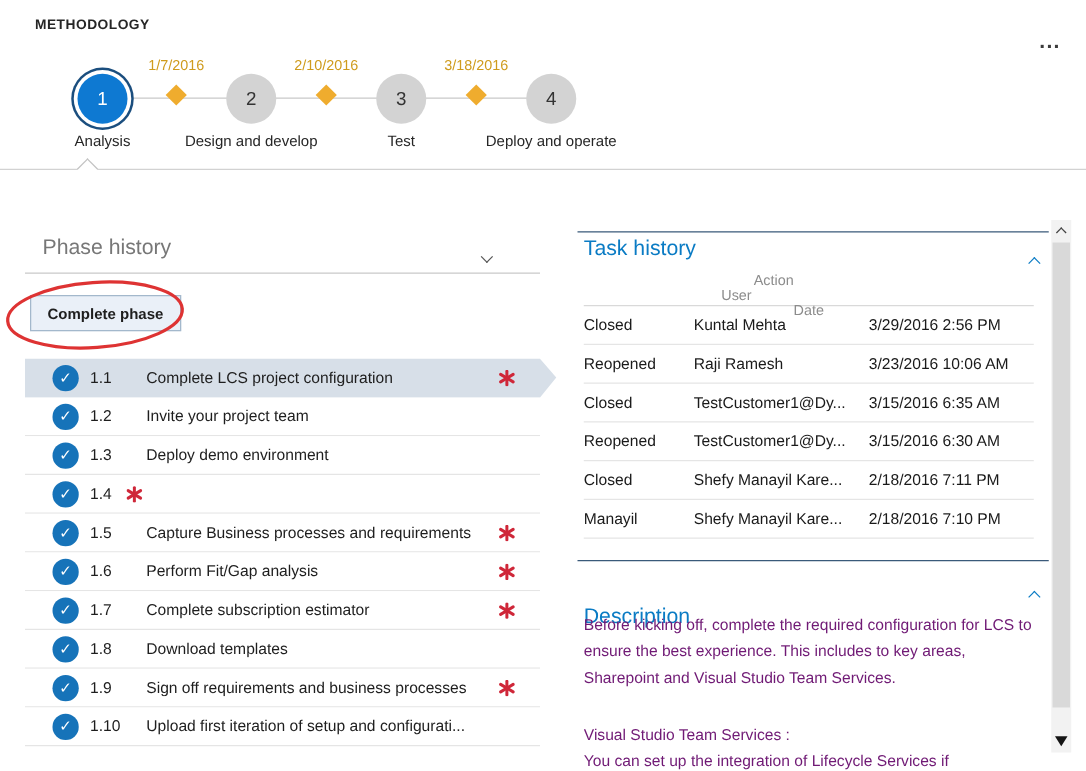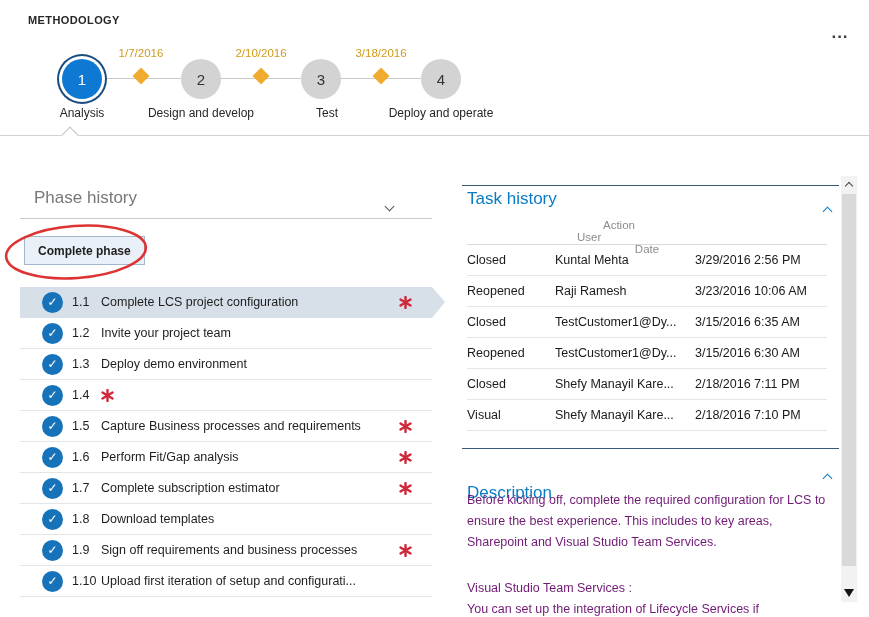--- a/index.html
+++ b/index.html
@@ -51,21 +51,21 @@
   .task-row { position:relative; height:31px; display:flex; align-items:center;
               border-bottom:1px solid #e5e5e5; background:#fff; }
   .task-row.selected { background:var(--selected-row,#d7dfe8); border-bottom-color:var(--selected-row,#d7dfe8); }
   .task-row.selected::after { content:""; position:absolute; right:-13px; top:0; width:0; height:0;
               border-left:13px solid var(--selected-row,#d7dfe8);
               border-top:15px solid transparent; border-bottom:16px solid transparent; }
   .task-check { width:21px; height:21px; border-radius:50%; background:var(--check-blue,#1673b9);
                 color:#fff; display:flex; align-items:center; justify-content:center;
                 font-size:12px; margin-left:22px; flex:none; }
   .task-num { width:29px; margin-left:9px; font-size:12.5px; flex:none; }
-  .task-title { flex:1; font-size:12.5px; white-space:nowrap; overflow:hidden; }
+  .task-title { flex:1; font-size:12.5px; white-space:nowrap; overflow:hidden;margin-left:16px; }
   .req { margin-right:20px; flex:none; display:flex; }
   .req line { stroke:var(--required-red,#cf2739); stroke-width:2.4; stroke-linecap:round; }
 
   
   .sec-line { position:absolute; left:462px; width:377px; height:1px; background:var(--section-divider,#3a5a7a); }
   .sec-title { position:absolute; font-size:17px; color:var(--accent-blue,#0a7bc4); }
   .sec-chev { position:absolute; left:824px; color:var(--accent-blue,#0a7bc4); }
 
   .history-table { position:absolute; left:467px; top:219px; width:360px; }
   .h-head { display:flex; height:26px; align-items:center; color:#8c8c8c; font-size:11.5px;
@@ -119,21 +119,21 @@
     </div>
   <div class="phase" style="left:301px" data-interactable="true">
       <span data-interactable="false">3</span>
     </div>
   <div class="phase" style="left:421px" data-interactable="true">
       <span data-interactable="false">4</span>
     </div>
 
   <div class="phase-label" style="left:7px" data-interactable="false">Analysis</div>
   <div class="phase-label" style="left:126px" data-interactable="false">Design and develop</div>
-  <div class="phase-label" style="left:252px" data-interactable="false">Test</div>
+  <div class="phase-label" style="left:246px" data-interactable="false">Test</div>
   <div class="phase-label" style="left:366px" data-interactable="false">Deploy and operate</div>
 
   <div class="top-divider" data-interactable="false"></div>
   <div class="tab-notch" data-interactable="false"></div>
 
   <div class="phase-history-title" data-interactable="false">Phase history</div>
   <div class="phase-history-chev" data-interactable="true"><span class="chev down" data-interactable="false"></span></div>
   <div class="left-hr" data-interactable="false"></div>
 
   <button class="complete-btn" data-interactable="true">Complete phase</button>
@@ -312,21 +312,21 @@
       <span class="col-action" data-interactable="false">Reopened</span>
       <span class="col-user" data-interactable="false">TestCustomer1@Dy...</span>
       <span class="col-date" data-interactable="false">3/15/2016 6:30 AM</span>
     </div>
     <div class="h-row" data-interactable="false">
       <span class="col-action" data-interactable="false">Closed</span>
       <span class="col-user" data-interactable="false">Shefy Manayil Kare...</span>
       <span class="col-date" data-interactable="false">2/18/2016 7:11 PM</span>
     </div>
     <div class="h-row" data-interactable="false">
-      <span class="col-action" data-interactable="false">Visual</span>
+      <span class="col-action" data-interactable="false">Manayil</span>
       <span class="col-user" data-interactable="false">Shefy Manayil Kare...</span>
       <span class="col-date" data-interactable="false">2/18/2016 7:10 PM</span>
     </div>
   </div>
 
   <div class="sec-line" style="top:448px" data-interactable="false"></div>
   <div class="sec-title" style="left:467px; top:483px" data-interactable="false">Description</div>
   <div class="sec-chev" style="top:468px" data-interactable="true"><span class="chev up" data-interactable="false"></span></div>
 
   <div class="desc-body" data-interactable="false">

